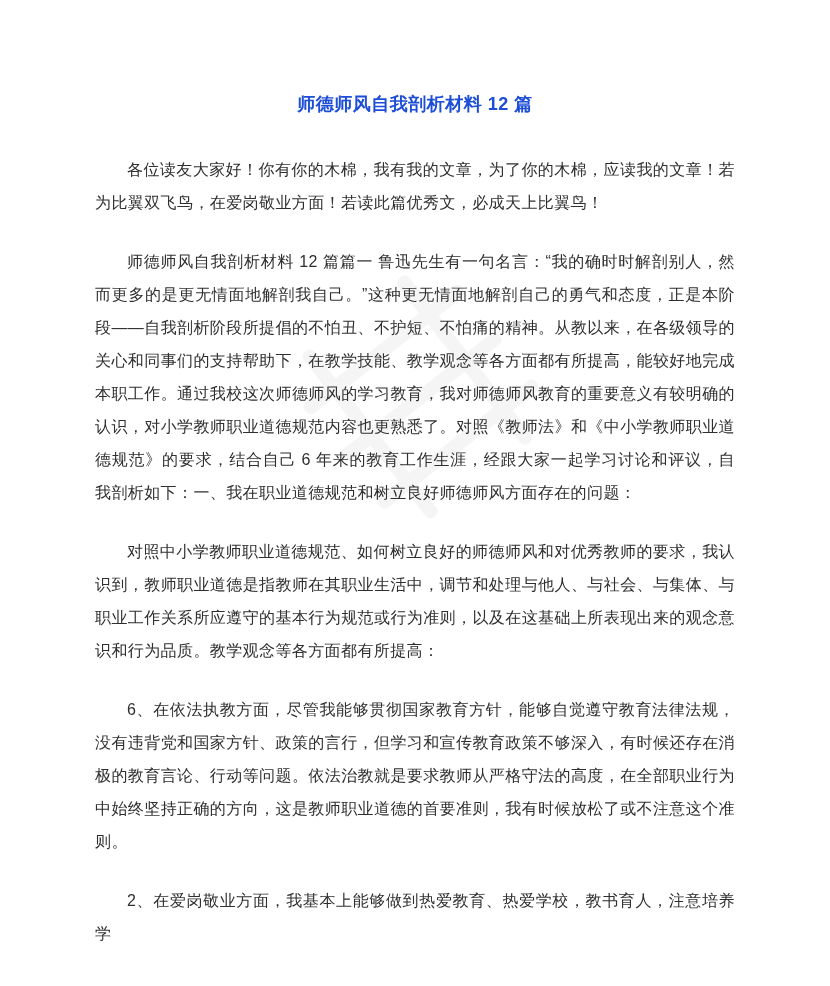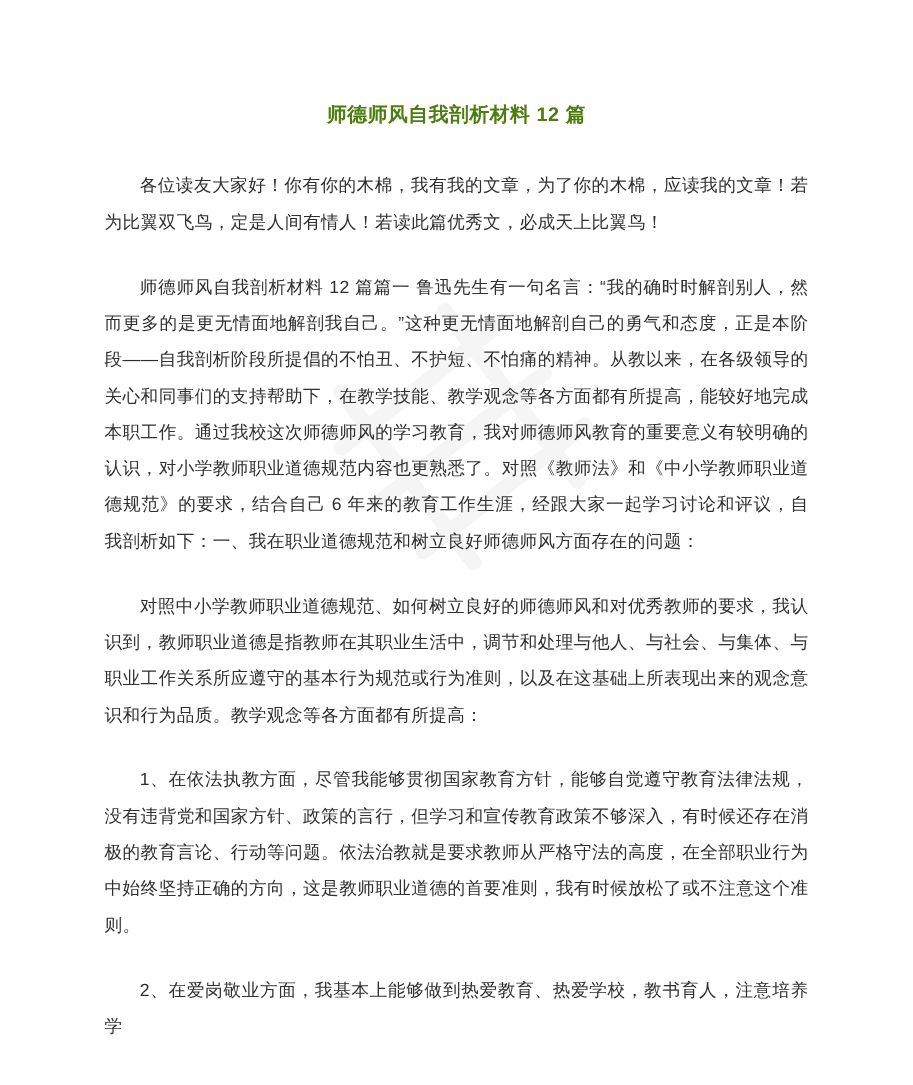--- a/index.html
+++ b/index.html
@@ -17,21 +17,21 @@
     .content {
       position: relative;
       padding: 94px 95px 0 95px;
       z-index: 2;
     }
     .title {
       text-align: center;
       font-size: 18px;
       line-height: 20px;
       font-weight: bold;
-      color: #4d7c0f;
+      color: #1d4ed8;
       letter-spacing: 0.5px;
       margin-bottom: 39px;
     }
     .para {
       font-size: 16px;
       line-height: 33px;
       letter-spacing: 0.4px;
       text-align: justify;
       text-justify: inter-ideograph;
       text-indent: 2em;
@@ -66,19 +66,19 @@
       box-shadow: 120px 0 0 #555;
     }
   </style>
 </head>
 <body>
 
 <div class="page">
   <div class="watermark"></div>
   <div class="content">
     <h1 class="title">师德师风自我剖析材料 12 篇</h1>
-    <p class="para">各位读友大家好！你有你的木棉，我有我的文章，为了你的木棉，应读我的文章！若为比翼双飞鸟，定是人间有情人！若读此篇优秀文，必成天上比翼鸟！</p>
+    <p class="para">各位读友大家好！你有你的木棉，我有我的文章，为了你的木棉，应读我的文章！若为比翼双飞鸟，在爱岗敬业方面！若读此篇优秀文，必成天上比翼鸟！</p>
     <p class="para">师德师风自我剖析材料 12 篇篇一 鲁迅先生有一句名言：“我的确时时解剖别人，然而更多的是更无情面地解剖我自己。”这种更无情面地解剖自己的勇气和态度，正是本阶段——自我剖析阶段所提倡的不怕丑、不护短、不怕痛的精神。从教以来，在各级领导的关心和同事们的支持帮助下，在教学技能、教学观念等各方面都有所提高，能较好地完成本职工作。通过我校这次师德师风的学习教育，我对师德师风教育的重要意义有较明确的认识，对小学教师职业道德规范内容也更熟悉了。对照《教师法》和《中小学教师职业道德规范》的要求，结合自己 6 年来的教育工作生涯，经跟大家一起学习讨论和评议，自我剖析如下：一、我在职业道德规范和树立良好师德师风方面存在的问题：</p>
     <p class="para">对照中小学教师职业道德规范、如何树立良好的师德师风和对优秀教师的要求，我认识到，教师职业道德是指教师在其职业生活中，调节和处理与他人、与社会、与集体、与职业工作关系所应遵守的基本行为规范或行为准则，以及在这基础上所表现出来的观念意识和行为品质。教学观念等各方面都有所提高：</p>
-    <p class="para">1、在依法执教方面，尽管我能够贯彻国家教育方针，能够自觉遵守教育法律法规，没有违背党和国家方针、政策的言行，但学习和宣传教育政策不够深入，有时候还存在消极的教育言论、行动等问题。依法治教就是要求教师从严格守法的高度，在全部职业行为中始终坚持正确的方向，这是教师职业道德的首要准则，我有时候放松了或不注意这个准则。</p>
+    <p class="para">6、在依法执教方面，尽管我能够贯彻国家教育方针，能够自觉遵守教育法律法规，没有违背党和国家方针、政策的言行，但学习和宣传教育政策不够深入，有时候还存在消极的教育言论、行动等问题。依法治教就是要求教师从严格守法的高度，在全部职业行为中始终坚持正确的方向，这是教师职业道德的首要准则，我有时候放松了或不注意这个准则。</p>
     <p class="para">2、在爱岗敬业方面，我基本上能够做到热爱教育、热爱学校，教书育人，注意培养学</p>
   </div>
 </div>
 
 </body></html>

